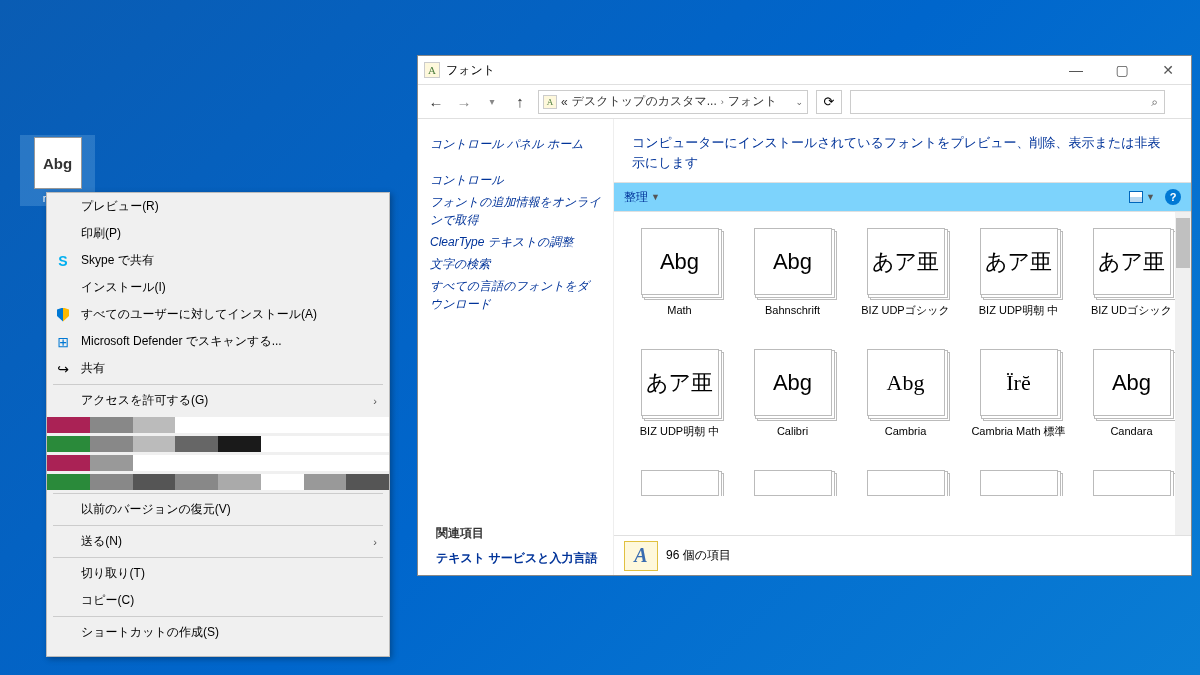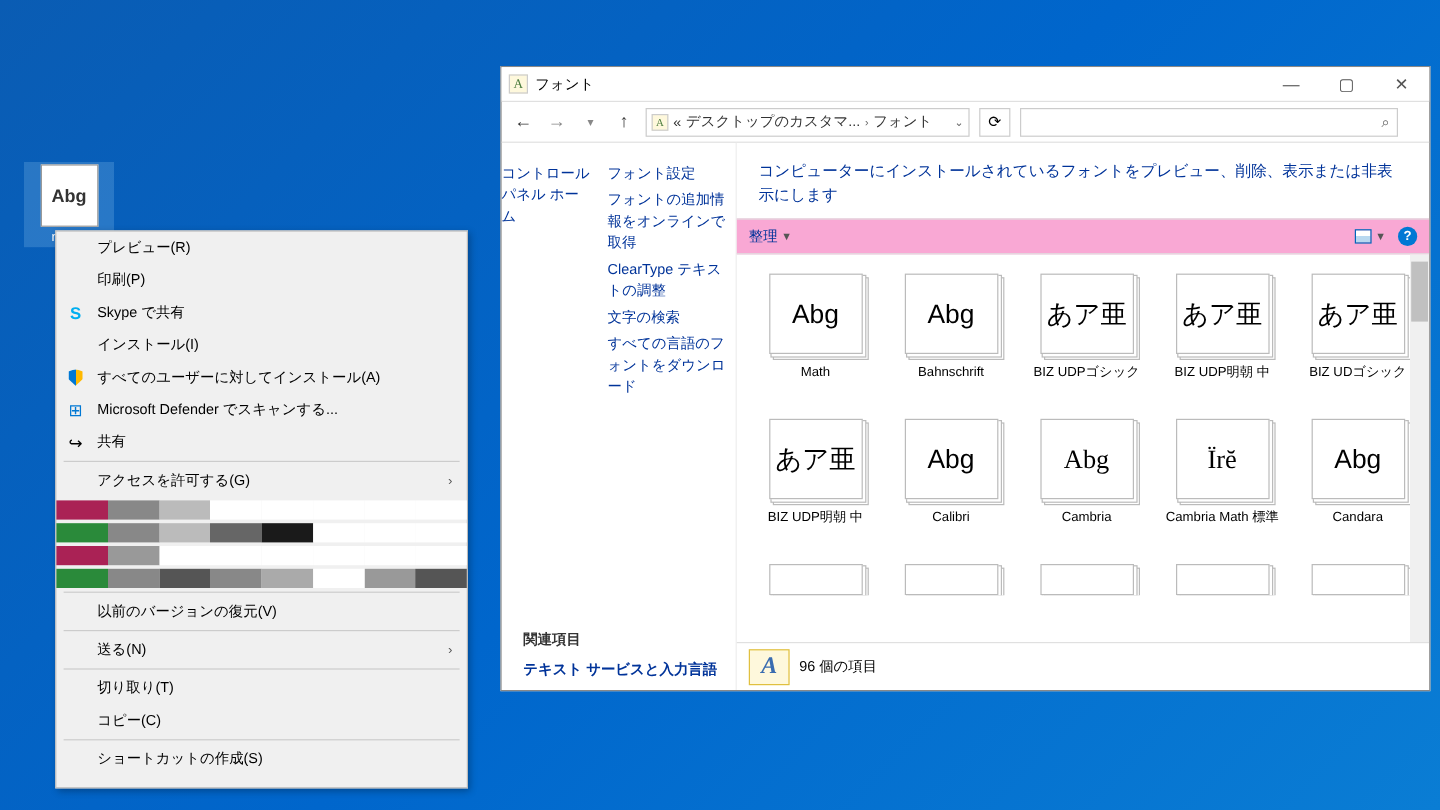--- a/index.html
+++ b/index.html
@@ -184,24 +184,26 @@
       max-width: 315px;
     }
     .search-glass { margin-left: auto; color: #666; font-size: 12px; }
     .content-area {
       flex: 1;
       display: flex;
       overflow: hidden;
     }
     .sidebar {
       width: 195px;
-      padding: 14px 0;
-      font-size: 12px;
-      display: flex;
+      padding: 14px 12px;
+      font-size: 12px;
+      display: flex;
+      flex-direction: column;
       gap: 14px;
+      font-style: italic;
     }
     .sidebar-section { }
     .sidebar-link {
       color: #003399;
       padding: 2px 0;
       line-height: 1.5;
     }
     .main {
       flex: 1;
       display: flex;
@@ -209,21 +211,21 @@
       border-left: 1px solid #eee;
     }
     .header-text {
       padding: 14px 18px 10px 18px;
       color: #003399;
       font-size: 13px;
       line-height: 1.5;
     }
     .toolbar {
       height: 30px;
-      background: #f9a8d4;
+      background: #7dd3fc;
       border-top: 1px solid #e0e0e0;
       border-bottom: 1px solid #e0e0e0;
       display: flex;
       align-items: center;
       padding: 0 10px;
       font-size: 12px;
     }
     .toolbar-left { color: #003399; display: flex; align-items: center; gap: 3px; }
     .toolbar-right { margin-left: auto; display: flex; align-items: center; gap: 10px; }
     .help-icon {
@@ -458,21 +460,21 @@
     </div>
     <div class="refresh-btn">⟳</div>
     <div class="search-box">
       <span class="search-glass">⌕</span>
     </div>
   </div>
   <div class="content-area">
     <div class="sidebar">
       <div class="sidebar-link">コントロール パネル ホーム</div>
       <div class="sidebar-section">
-        <div class="sidebar-link">フォント設定</div>
+        <div class="sidebar-link">コントロール</div>
         <div class="sidebar-link">フォントの追加情報をオンラインで取得</div>
         <div class="sidebar-link">ClearType テキストの調整</div>
         <div class="sidebar-link">文字の検索</div>
         <div class="sidebar-link">すべての言語のフォントをダウンロード</div>
       </div>
     </div>
     <div class="main">
       <div class="header-text">コンピューターにインストールされているフォントをプレビュー、削除、表示または非表示にします</div>
       <div class="toolbar">
         <div class="toolbar-left">

